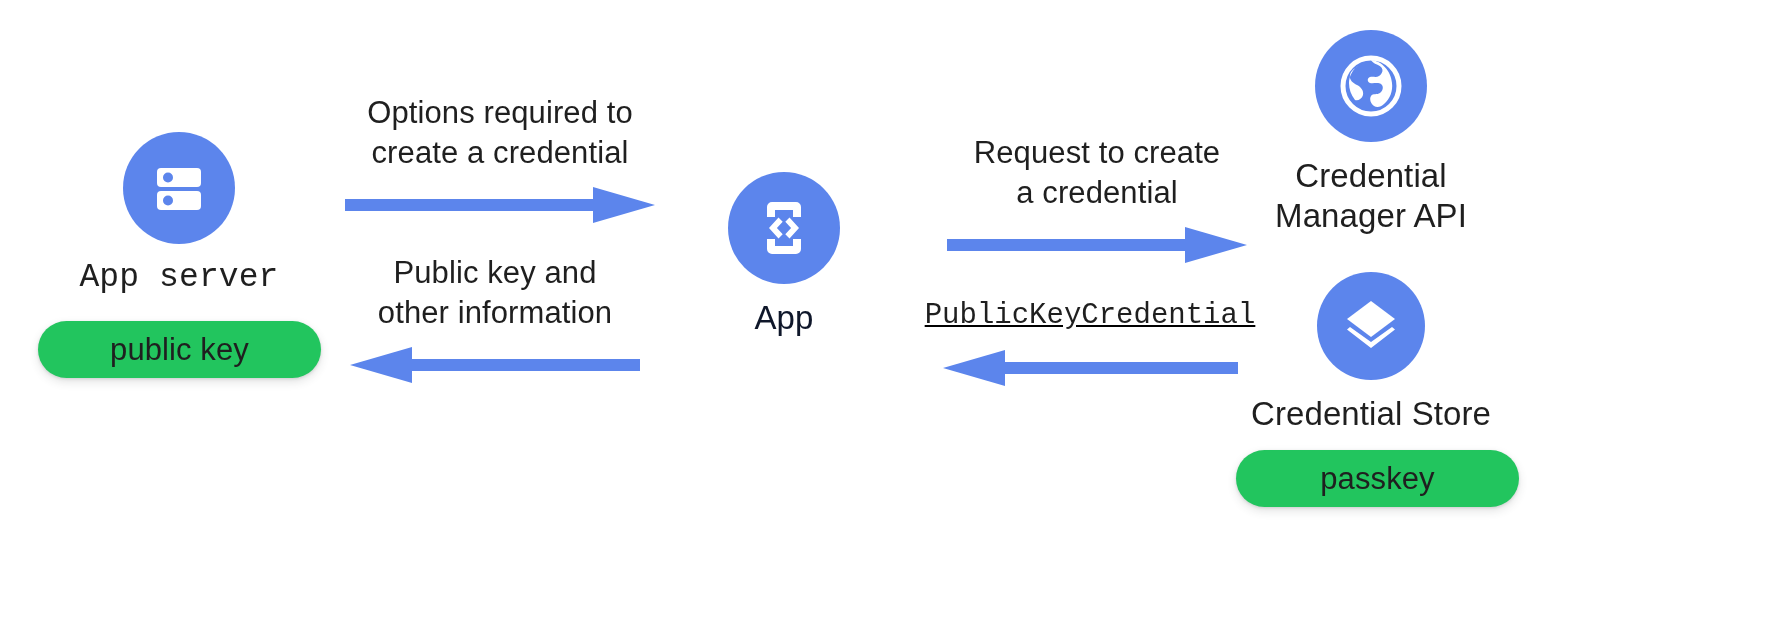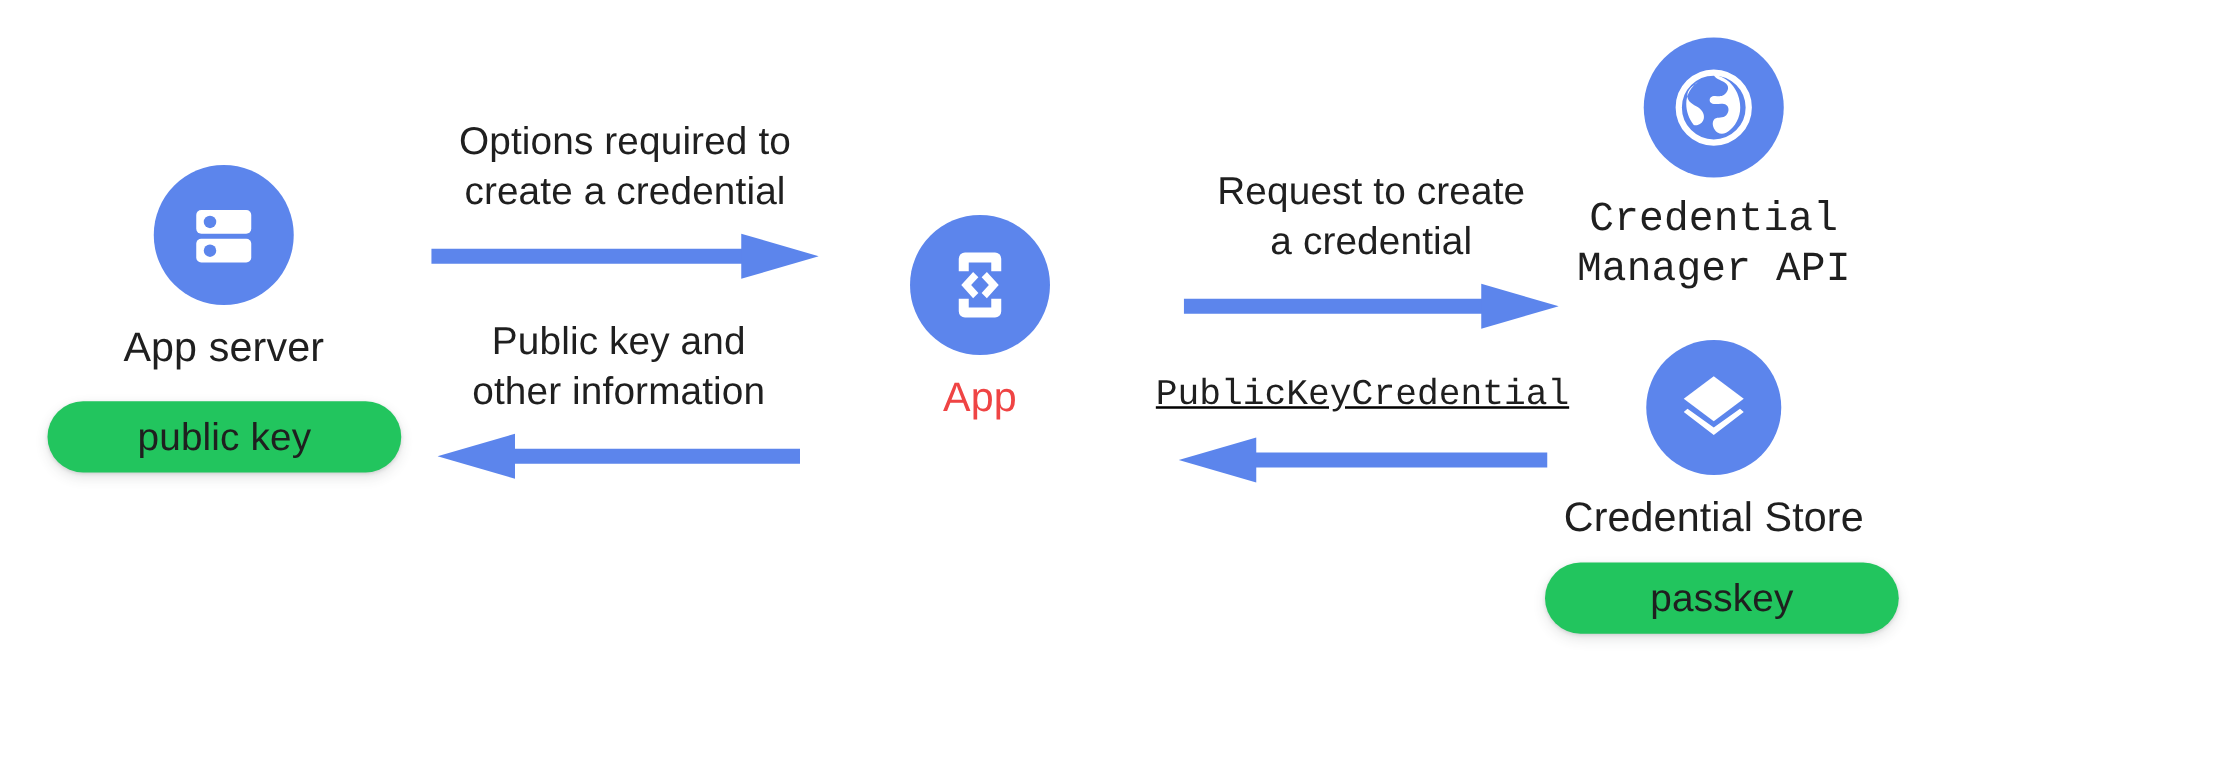--- a/index.html
+++ b/index.html
@@ -97,21 +97,21 @@
 
   <div class="node" style="left:29px; top:132px;">
     <div class="node-icon icon-lg" style="background: rgb(92, 133, 236);">
       <svg width="64" height="64" viewBox="0 0 64 64">
         <rect x="10" y="12" width="44" height="19" rx="4" fill="#ffffff"></rect>
         <circle cx="21" cy="21.5" r="5" fill="#5c85ec"></circle>
         <rect x="10" y="35" width="44" height="19" rx="4" fill="#ffffff"></rect>
         <circle cx="21" cy="44.5" r="5" fill="#5c85ec"></circle>
       </svg>
     </div>
-    <div class="node-label" style="color: rgb(31, 31, 31);">App server</div>
+    <div class="node-label" style="color: rgb(31, 31, 31); font-family: Liberation Mono, monospace;">App server</div>
   </div>
 
   <div class="chip" style="left: 38px; top: 321px; width: 283px; height: 57px; color: rgb(31, 31, 31);">
     <span>public key</span>
   </div>
 
   <div class="edge" style="left:330px; top:253px; width:330px;">
     <div class="edge-label" style="color: rgb(31, 31, 31);">Public key and
 other information</div>
     <svg class="edge-arrow" width="290" height="44" viewBox="0 0 290 44">
@@ -135,41 +135,41 @@
 
         <path d="M14 10 a5 5 0 0 1 5 -5 h24 a5 5 0 0 1 5 5 v10 h-8 v-7 h-18 v7 h-8 z" fill="#ffffff"></path>
 
         <path d="M14 52 a5 5 0 0 0 5 5 h24 a5 5 0 0 0 5 -5 v-10 h-8 v7 h-18 v-7 h-8 z" fill="#ffffff"></path>
 
         <path d="M25.5 20.5 l-9.5 10.5 l9.5 10.5 l4.2 -4.2 l-5.8 -6.3 l5.8 -6.3 z" fill="#ffffff"></path>
 
         <path d="M36.5 20.5 l9.5 10.5 l-9.5 10.5 l-4.2 -4.2 l5.8 -6.3 l-5.8 -6.3 z" fill="#ffffff"></path>
       </svg>
     </div>
-    <div class="node-label" style="color: #ef4444;">App</div>
+    <div class="node-label" style="color: #0f172a;">App</div>
   </div>
 
   <div class="edge" style="left:932px; top:93px; width:330px;margin-top:40px;">
     <div class="edge-label" style="color: rgb(31, 31, 31);">Request to create
 a credential</div>
     <svg class="edge-arrow" width="300" height="44" viewBox="0 0 300 44">
       <rect x="0" y="16" width="248" height="12" fill="#5c85ec"></rect>
       <polygon points="238,4 300,22 238,40" fill="#5c85ec"></polygon>
     </svg>
   </div>
 
   <div class="edge" style="left:920px; top:296px; width:340px;text-decoration:underline;">
     <div class="edge-label mono" style="color: rgb(31, 31, 31);">PublicKeyCredential</div>
     <svg class="edge-arrow" width="295" height="44" viewBox="0 0 295 44">
       <rect x="52" y="16" width="243" height="12" fill="#5c85ec"></rect>
       <polygon points="62,4 0,22 62,40" fill="#5c85ec"></polygon>
     </svg>
   </div>
 
-  <div class="node" style="left:1221px; top:30px;font-family:Liberation Mono, monospace;">
+  <div class="node" style="left:1221px; top:30px;">
     <div class="node-icon icon-lg" style="background: rgb(92, 133, 236);">
       <svg width="68" height="68" viewBox="0 0 68 68">
         <circle cx="34" cy="34" r="28" fill="none" stroke="#ffffff" stroke-width="5"></circle>
         <path d="M34 7
                  C 30 12, 34 16, 30 19
                  C 26 22, 20 20, 17 24
                  C 14 28, 18 33, 23 35
                  C 28 37, 30 42, 29 48
                  C 28 54, 32 58, 34 61
                  C 30 61, 24 58, 20 53

